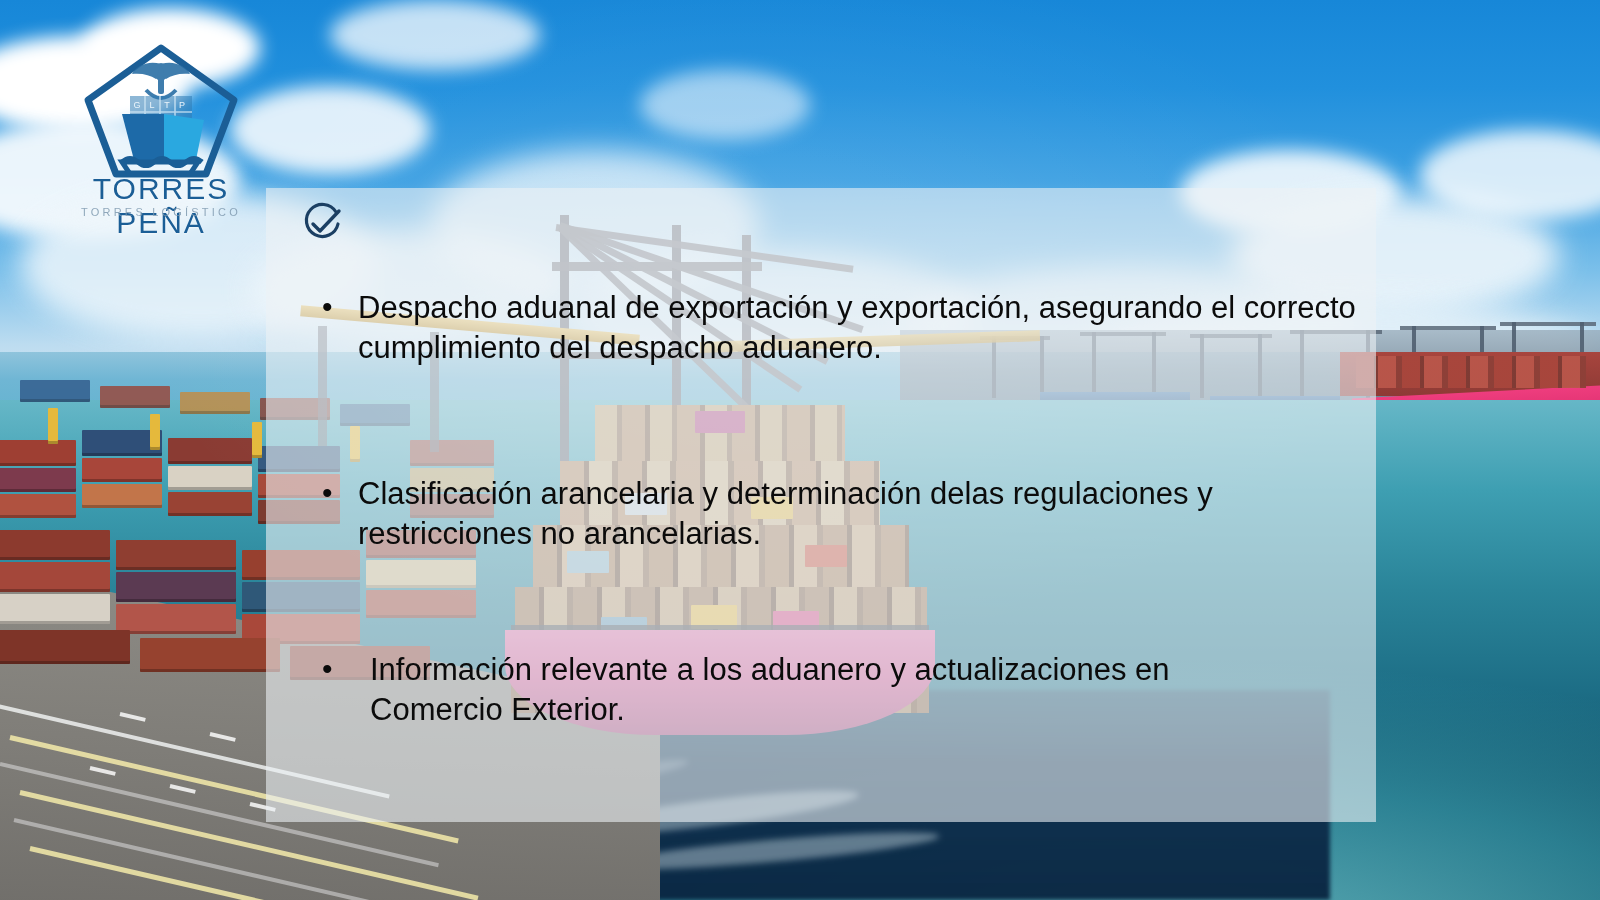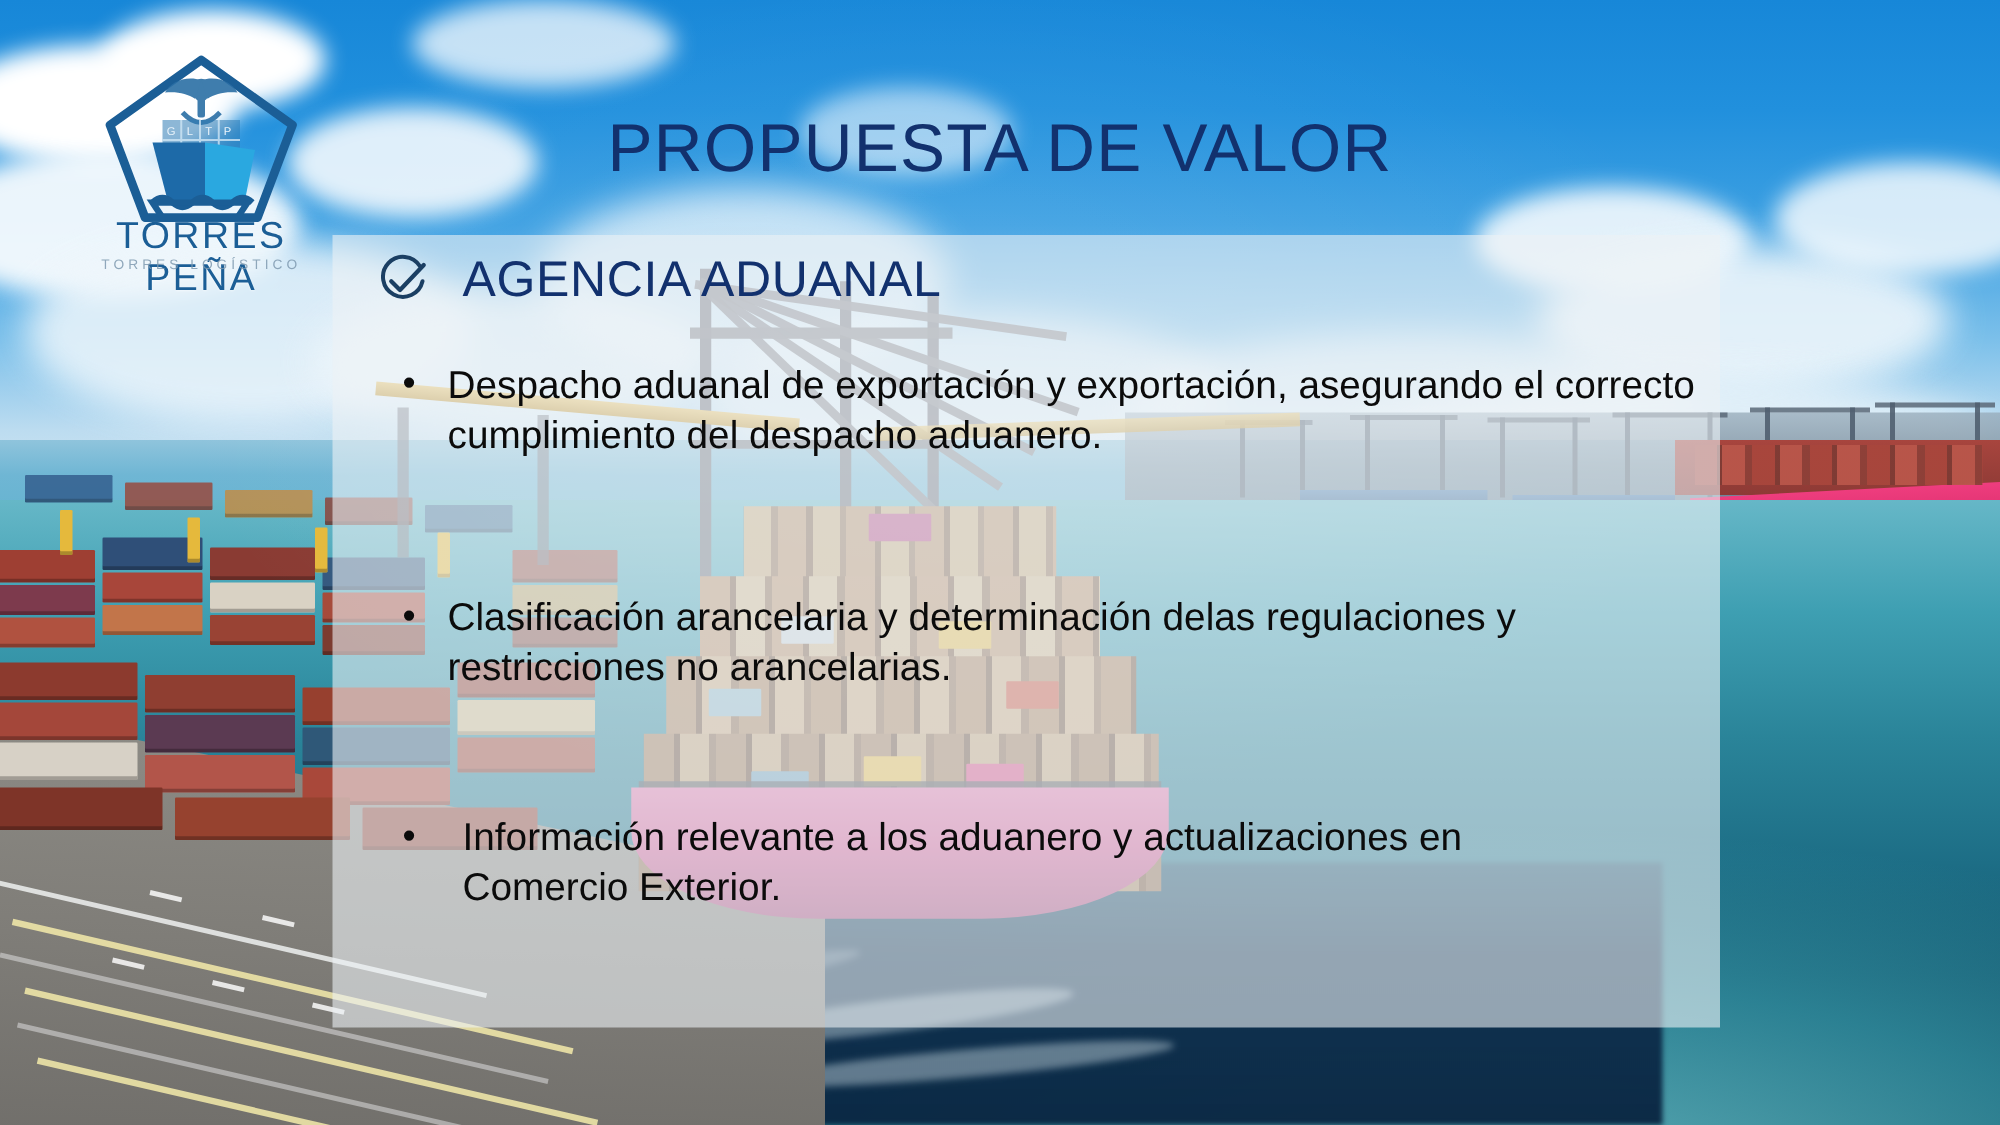--- a/index.html
+++ b/index.html
@@ -343,32 +343,30 @@
         <path d="M86 72 L126 78 L118 118 L86 118 Z" fill="#2aa8e0"></path>
 
         <path d="M44 120 q8 -7 16 0 t16 0 t16 0 t16 0 t16 0" fill="none" stroke="#1b5e96" stroke-width="5"></path>
         <path d="M44 120 L120 120 L112 132 L52 132 Z" fill="none" stroke="#1b5e96" stroke-width="5"></path>
       </svg>
     </div>
     <div class="logo-name">TORRES PEÑA</div>
     <div class="logo-sub">TORRES LOGÍSTICO</div>
   </div>
 
-  <div class="slide-title">PROPUESTA DE VALOR</div>
 
   <div class="panel">
 
     <div class="panel-head">
       <span class="check-icon">
         <svg viewBox="0 0 44 44" width="44" height="44" aria-hidden="true">
           <path d="M36 10 A16 16 0 1 0 38 22" fill="none" stroke="#1b3f63" stroke-width="3.2" stroke-linecap="round"></path>
           <path d="M13 22 L20 29 L39 9" fill="none" stroke="#1b3f63" stroke-width="3.4" stroke-linecap="round" stroke-linejoin="round"></path>
         </svg>
       </span>
-      <span class="panel-head-text">AGENCIA ADUANAL</span>
     </div>
 
     <div class="bullets">
       <div class="bullet b1">
         <span class="dot">•</span>
         <span class="txt">Despacho aduanal de exportación y exportación, asegurando el correcto cumplimiento del despacho aduanero.</span>
       </div>
       <div class="bullet b2">
         <span class="dot">•</span>
         <span class="txt">Clasificación arancelaria y determinación delas regulaciones y restricciones no arancelarias.</span>

